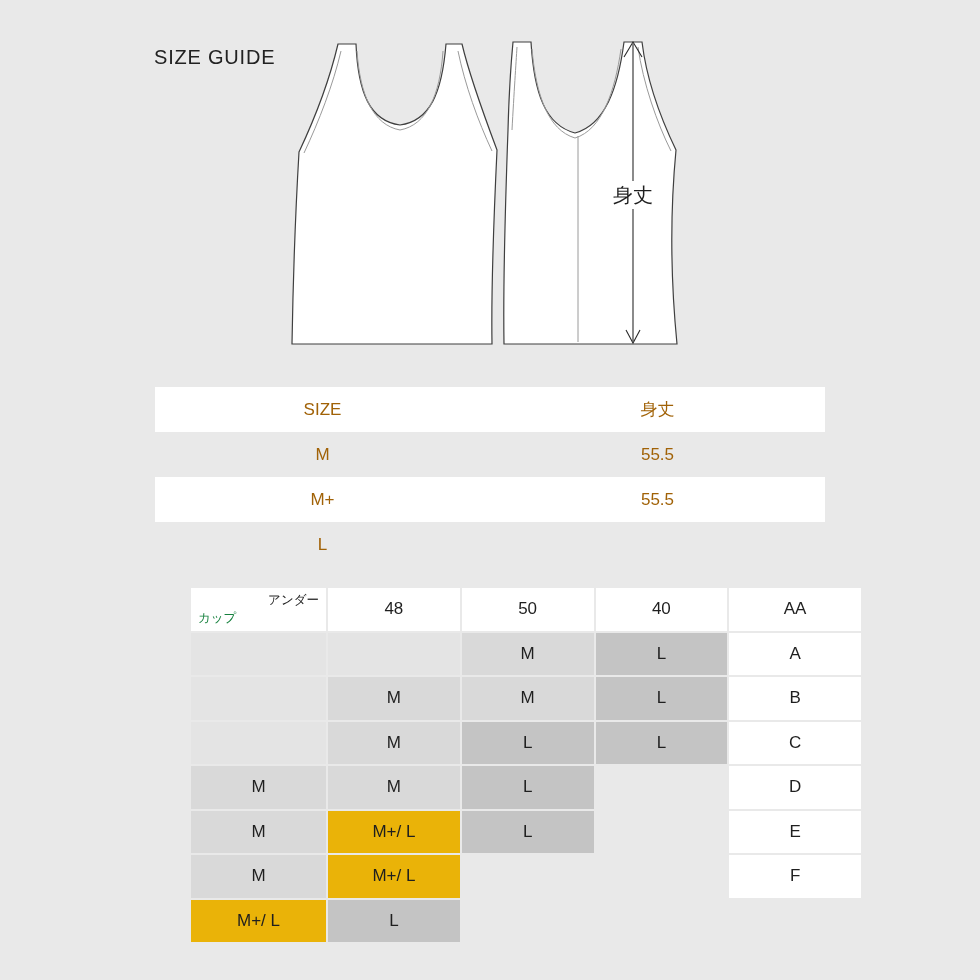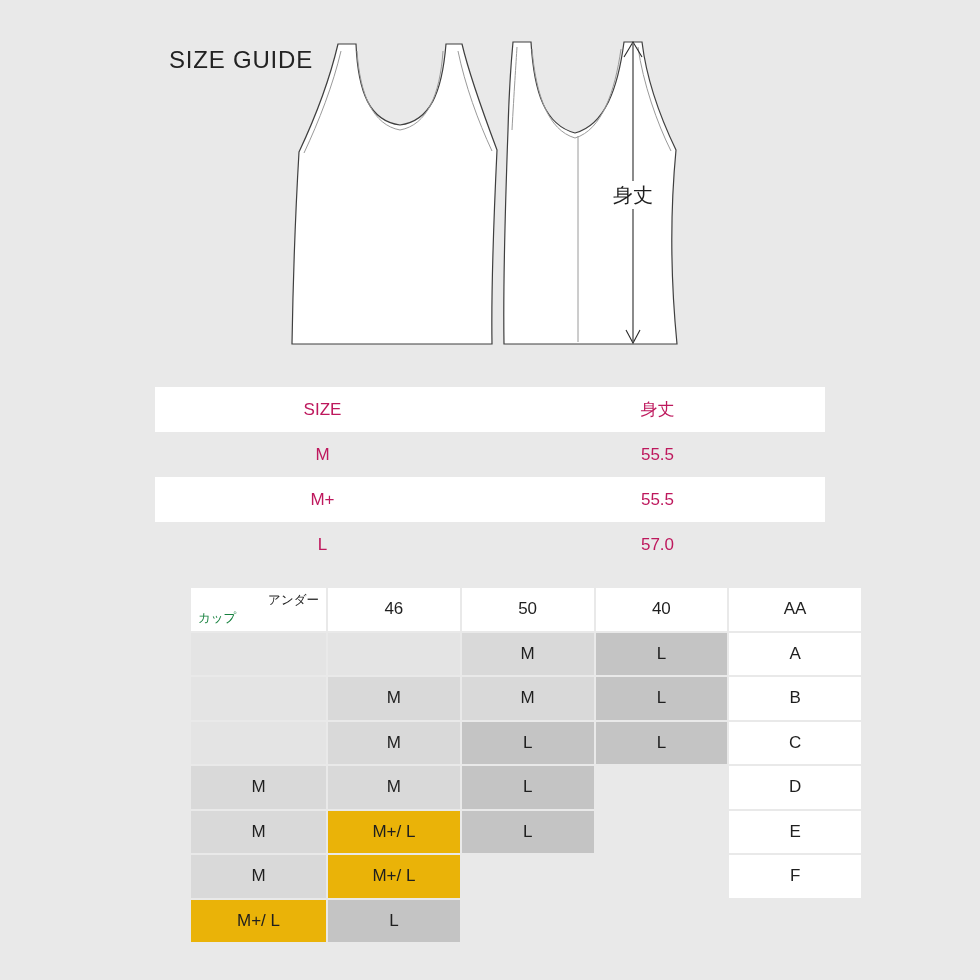--- a/index.html
+++ b/index.html
@@ -8,40 +8,40 @@
     background:#e9e9e9;
     font-family:"Liberation Sans","DejaVu Sans",sans-serif;
     color:#1f1f1f;
     position:relative;
     overflow:hidden;
   }
   .page{position:absolute;inset:0;}
 
   
   .title{
-    position:absolute;left:169px;top:46px;
-    font-size:24px;letter-spacing:0.8px;color:#222;
+    position:absolute;left:154px;top:46px;
+    font-size:20px;letter-spacing:0.8px;color:#222;
     font-weight:400;
   }
 
   
   .illustration{
     position:absolute;left:285px;top:33px;width:400px;height:315px;
   }
 
   
   .size-table{
     position:absolute;left:155px;top:387px;width:670px;
   }
   .size-row{
     display:flex;height:45px;align-items:center;
   }
   .size-row.white{background:#ffffff;}
   .size-row .col{
-    width:50%;text-align:center;font-size:17px;color:#be185d;
+    width:50%;text-align:center;font-size:17px;color:#a16207;
   }
 
   
   .cup-table{
     position:absolute;left:155px;top:588px;width:670px;
     display:grid;
     grid-template-columns:135px repeat(4,1fr);
     grid-auto-rows:42.5px;
     gap:2px;
     padding-left:36px;
@@ -118,31 +118,30 @@
     <div class="size-row">
       <div class="col">M</div>
       <div class="col">55.5</div>
     </div>
     <div class="size-row white">
       <div class="col">M+</div>
       <div class="col">55.5</div>
     </div>
     <div class="size-row">
       <div class="col">L</div>
-      <div class="col">57.0</div>
     </div>
   </div>
 
   <div class="cup-table">
 
     <div class="cup-cell head corner">
       <span class="top-label">アンダー</span>
       <span class="bottom-label">カップ</span>
     </div>
-    <div class="cup-cell head">46</div>
+    <div class="cup-cell head">48</div>
     <div class="cup-cell head">50</div>
     <div class="cup-cell head">40</div>
 
     <div class="cup-cell head">AA</div>
     <div class="cup-cell tint"></div>
     <div class="cup-cell tint"></div>
     <div class="cup-cell m">M</div>
     <div class="cup-cell l">L</div>
 
     <div class="cup-cell head">A</div>

